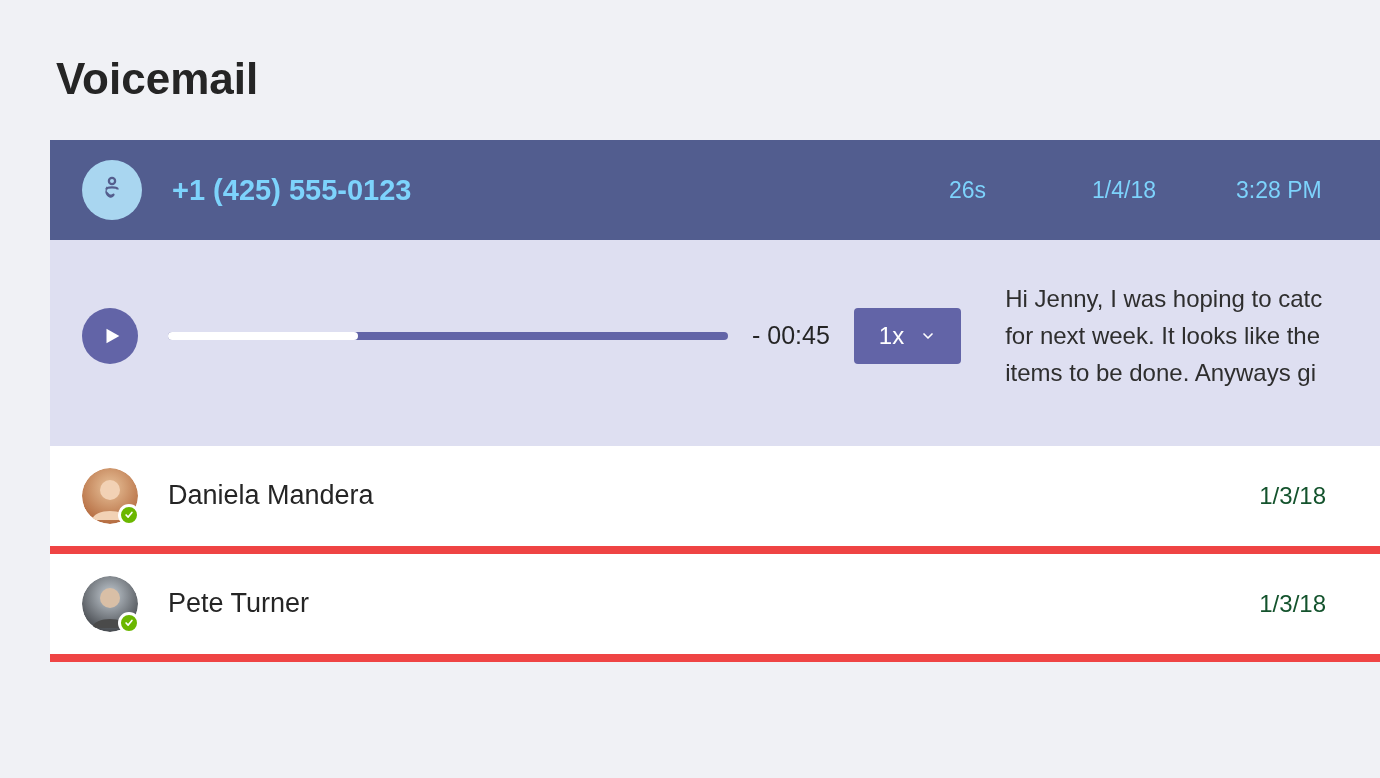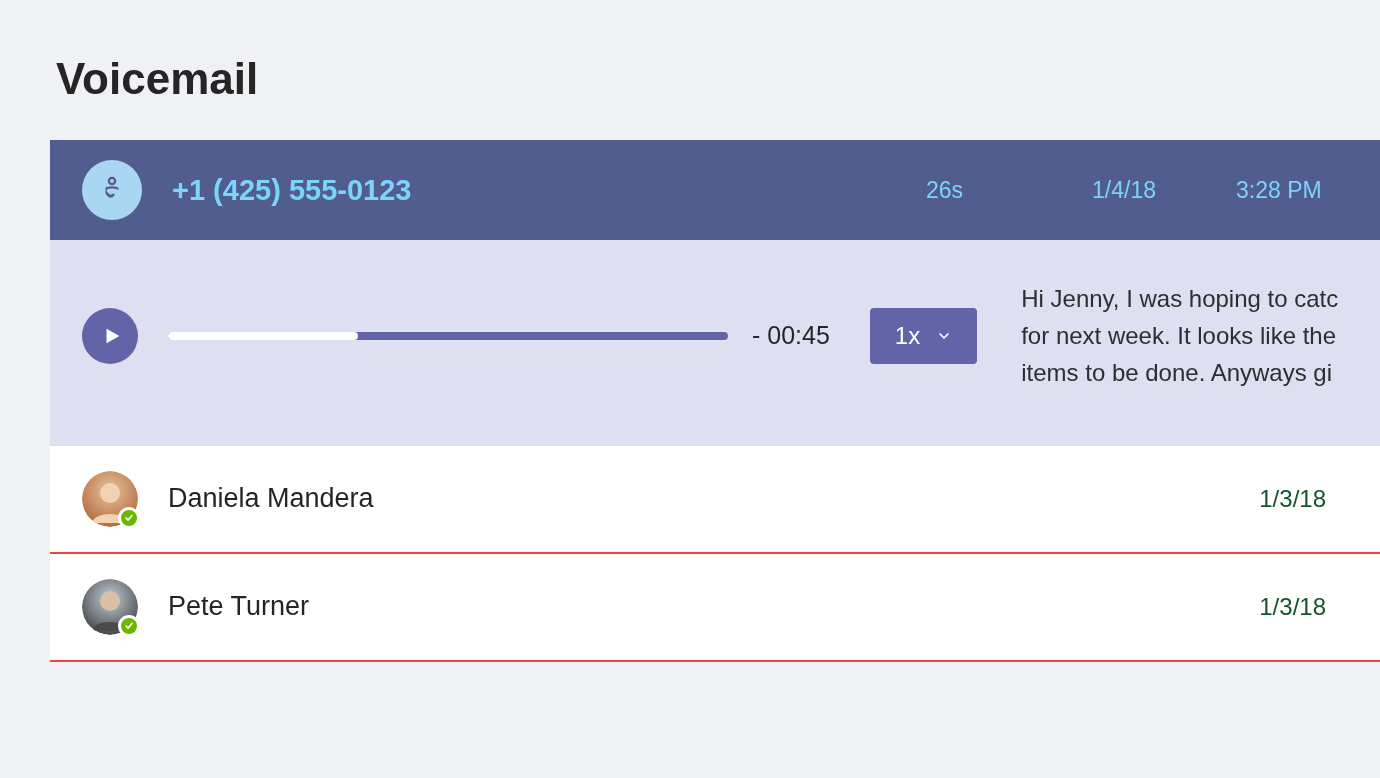--- a/index.html
+++ b/index.html
@@ -50,21 +50,21 @@
       font-weight: 600;
       flex: 1;
     }
     .header-meta {
       display: flex;
       align-items: center;
       gap: 80px;
       font-size: 23px;
       margin-right: 12px;
     }
-    .header-duration { width: 60px; text-align: left; }
+    .header-duration { width: 60px; text-align: right; }
     .header-date { width: 90px; text-align: right; }
     .header-time { width: 100px; text-align: left; }
     .player-panel {
       background: #dedff1;
       padding: 40px 32px 54px 32px;
       display: flex;
       align-items: center;
     }
     .play-button {
       width: 56px;
@@ -97,21 +97,21 @@
       left: 0;
       top: 0;
       height: 100%;
       width: 34%;
       background: #ffffff;
       border-radius: 4px;
     }
     .time-remaining {
       font-size: 25px;
       color: #252525;
-      margin-right: 40px;
+      margin-right: 24px;
       white-space: nowrap;
     }
     .speed-selector {
       background: #6264a7;
       color: #ffffff;
       border: none;
       border-radius: 4px;
       padding: 14px 25px;
       font-size: 24px;
       display: flex;
@@ -129,21 +129,21 @@
       color: #2e2e2e;
       line-height: 1.55;
       white-space: pre-line;
       flex: 1;
     }
     .voicemail-row {
       background: #ffffff;
       display: flex;
       align-items: center;
       padding: 22px 32px;
-      border-bottom: 2px solid #ef4444;
+      border-bottom: 8px solid #ef4444;
       height: 108px;
     }
     .avatar {
       width: 56px;
       height: 56px;
       border-radius: 50%;
       position: relative;
       margin-right: 30px;
       flex-shrink: 0;
     }

